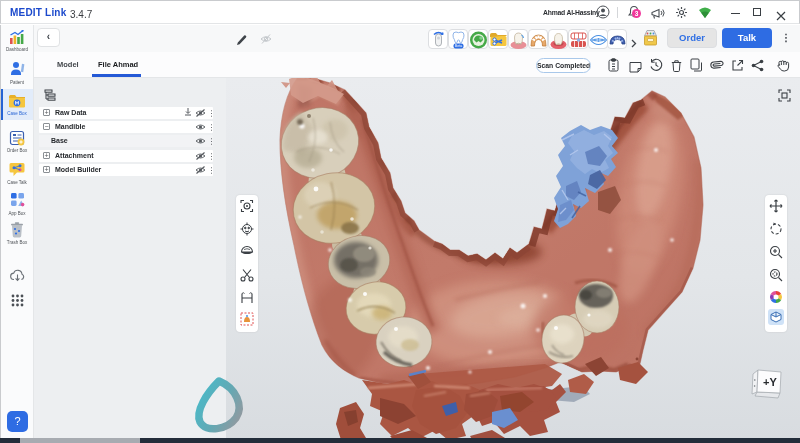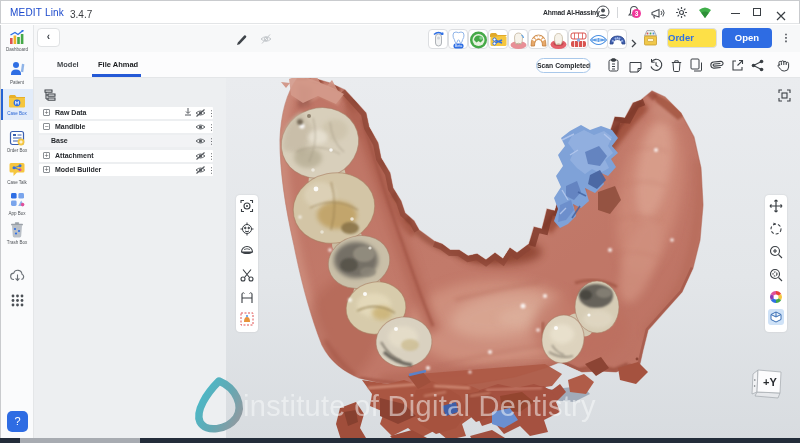--- a/index.html
+++ b/index.html
@@ -1,28 +1,28 @@
 <!DOCTYPE html>
 <html><head>
 <meta charset="utf-8">
 <style>
 * { margin:0; padding:0; box-sizing:border-box; }
 html,body { width:800px; height:443px; overflow:hidden; font-family:"Liberation Sans",sans-serif; background:#fff; }
 #app { position:relative; width:800px; height:443px; }
 .abs { position:absolute; }
 
 #titlebar { left:0; top:0; width:800px; height:24px; background:#fff; border-bottom:1px solid #e3e5e7; border-left:1px solid #c9cbce; border-right:1px solid #c9cbce; border-top:1px solid #c9cbce; }
-#logo { left:10px; top:7px; font-size:10px; letter-spacing:-0.2px; font-weight:normal; color:#1b49cc; letter-spacing:0.2px; }
+#logo { left:10px; top:7px; font-size:10px; letter-spacing:-0.2px; font-weight:bold; color:#1b49cc; letter-spacing:0.2px; }
 #ver { left:70px; top:9px; font-size:10px; color:#3a3d41; }
 #uname { left:543px; top:9px; font-size:6.8px; letter-spacing:-0.2px; font-weight:bold; color:#2c2f33; }
 
 #row2 { left:34px; top:25px; width:766px; height:27px; background:#f7f8f9; }
 #backbtn { left:37px; top:28px; width:23px; height:19px; background:#fff; border:1px solid #e0e2e4; border-radius:4px; color:#3a3f46; font-size:10px; text-align:center; line-height:16px; font-weight:bold; }
 .appico { top:29px; width:20px; height:20px; border-radius:4px; background:#fff; border:0.5px solid #dcdee1; }
-#orderbtn { left:667px; top:28px; width:50px; height:20px; background:#fde047; border:1px solid #dcdee1; border-radius:4px; color:#2f6fe4; font-size:9.5px; font-weight:bold; text-align:left; line-height:18px; }
+#orderbtn { left:667px; top:28px; width:50px; height:20px; background:#e5e5e5; border:1px solid #dcdee1; border-radius:4px; color:#2f6fe4; font-size:9.5px; font-weight:bold; text-align:center; line-height:18px; }
 #openbtn { left:722px; top:28px; width:50px; height:20px; background:#2e6ce3; border-radius:4px; color:#fff; font-size:9.5px; font-weight:bold; text-align:center; line-height:20px; }
 
 #row3 { left:34px; top:52px; width:766px; height:26px; background:#fcfcfd; border-bottom:1px solid #e4e6e8; }
 #tabform { left:57px; top:60px; font-size:7.5px; font-weight:bold; color:#43474c; }
 #tabfv { left:98px; top:60px; font-size:7.5px; font-weight:bold; color:#17191c; }
 #tabline { left:92px; top:74px; width:49px; height:3px; background:#2459d6; }
 #scanpill { left:536px; top:58px; width:55px; height:15px; white-space:nowrap; overflow:hidden; border:1px solid #a9c8ea; border-radius:8px; background:#fff; color:#26292d; font-size:6.8px; font-weight:bold; text-align:center; line-height:13.5px; }
 
 #sidebar { left:0; top:25px; width:34px; height:413px; background:#fafbfc; border-right:1px solid #e4e6e8; border-left:1px solid #c9cbce; }
 .sblabel { width:44px; left:-5px; font-size:6px; color:#4e5257; text-align:center; transform:scale(0.75); transform-origin:50% 0%; }
@@ -200,21 +200,21 @@
           <rect x="3.5" y="8" width="12" height="9" rx="1" fill="#f0c84a" stroke="#c89a28" stroke-width="0.8"></rect>
           <rect x="6.5" y="10.5" width="6" height="3" rx="0.5" fill="#fdf4d4" stroke="#c89a28" stroke-width="0.6"></rect>
           <circle cx="6.5" cy="5.5" r="0.9" fill="#d9534f"></circle>
           <circle cx="9.5" cy="5.5" r="0.9" fill="#45a948"></circle>
           <circle cx="12.5" cy="5.5" r="0.9" fill="#4a90e2"></circle>
         </svg>
     </div>
     <div class="abs" style="left:781px;top:32px;font-size:10px;color:#3f444a;font-weight:bold;">⋮</div>
   </div>
   <div class="abs" id="orderbtn">Order</div>
-  <div class="abs" id="openbtn">Open</div>
+  <div class="abs" id="openbtn">Talk</div>
 
   <div class="abs" id="row3"></div>
   <div class="abs" id="tabform">Model</div>
   <div class="abs" id="tabfv">File Ahmad</div>
   <div class="abs" id="tabline"></div>
   <div class="abs" id="scanpill">Scan Completed</div>
   <div class="abs" id="row3icons">
     <div class="abs" style="left:608px;top:58px;">
       <svg width="11" height="14" viewBox="0 0 11 14">
           <g stroke="#3a3f44" fill="none" stroke-width="1">
@@ -799,16 +799,15 @@
       </svg></div>
 
   <div class="abs" style="left:749px;top:365px;"><svg width="36" height="36" viewBox="0 0 36 36">
     <polygon points="4,9 9,5 8,27 3,29" fill="#f1f2f4" stroke="#a8adb2" stroke-width="0.8"></polygon>
     <polygon points="8,27 31,28 29,33 6,31" fill="#e6e8eb" stroke="#a8adb2" stroke-width="0.8"></polygon>
     <polygon points="9,5 32,7 31,28 8,27" fill="#fcfcfd" stroke="#a8adb2" stroke-width="0.8"></polygon>
     <text x="14" y="21" font-size="11" font-weight="bold" fill="#26292d" font-family="Liberation Sans">+Y</text>
     <circle cx="5.8" cy="15" r="0.8" fill="#6a7076"></circle>
         <circle cx="5.6" cy="21" r="0.8" fill="#6a7076"></circle>
   </svg></div>
-  <div class="abs" id="wm">institute of Digital Dentistry</div>
   <div class="abs" id="botbar"></div>
   <div class="abs" id="botbar2"></div>
 </div>
 
 </body></html>

